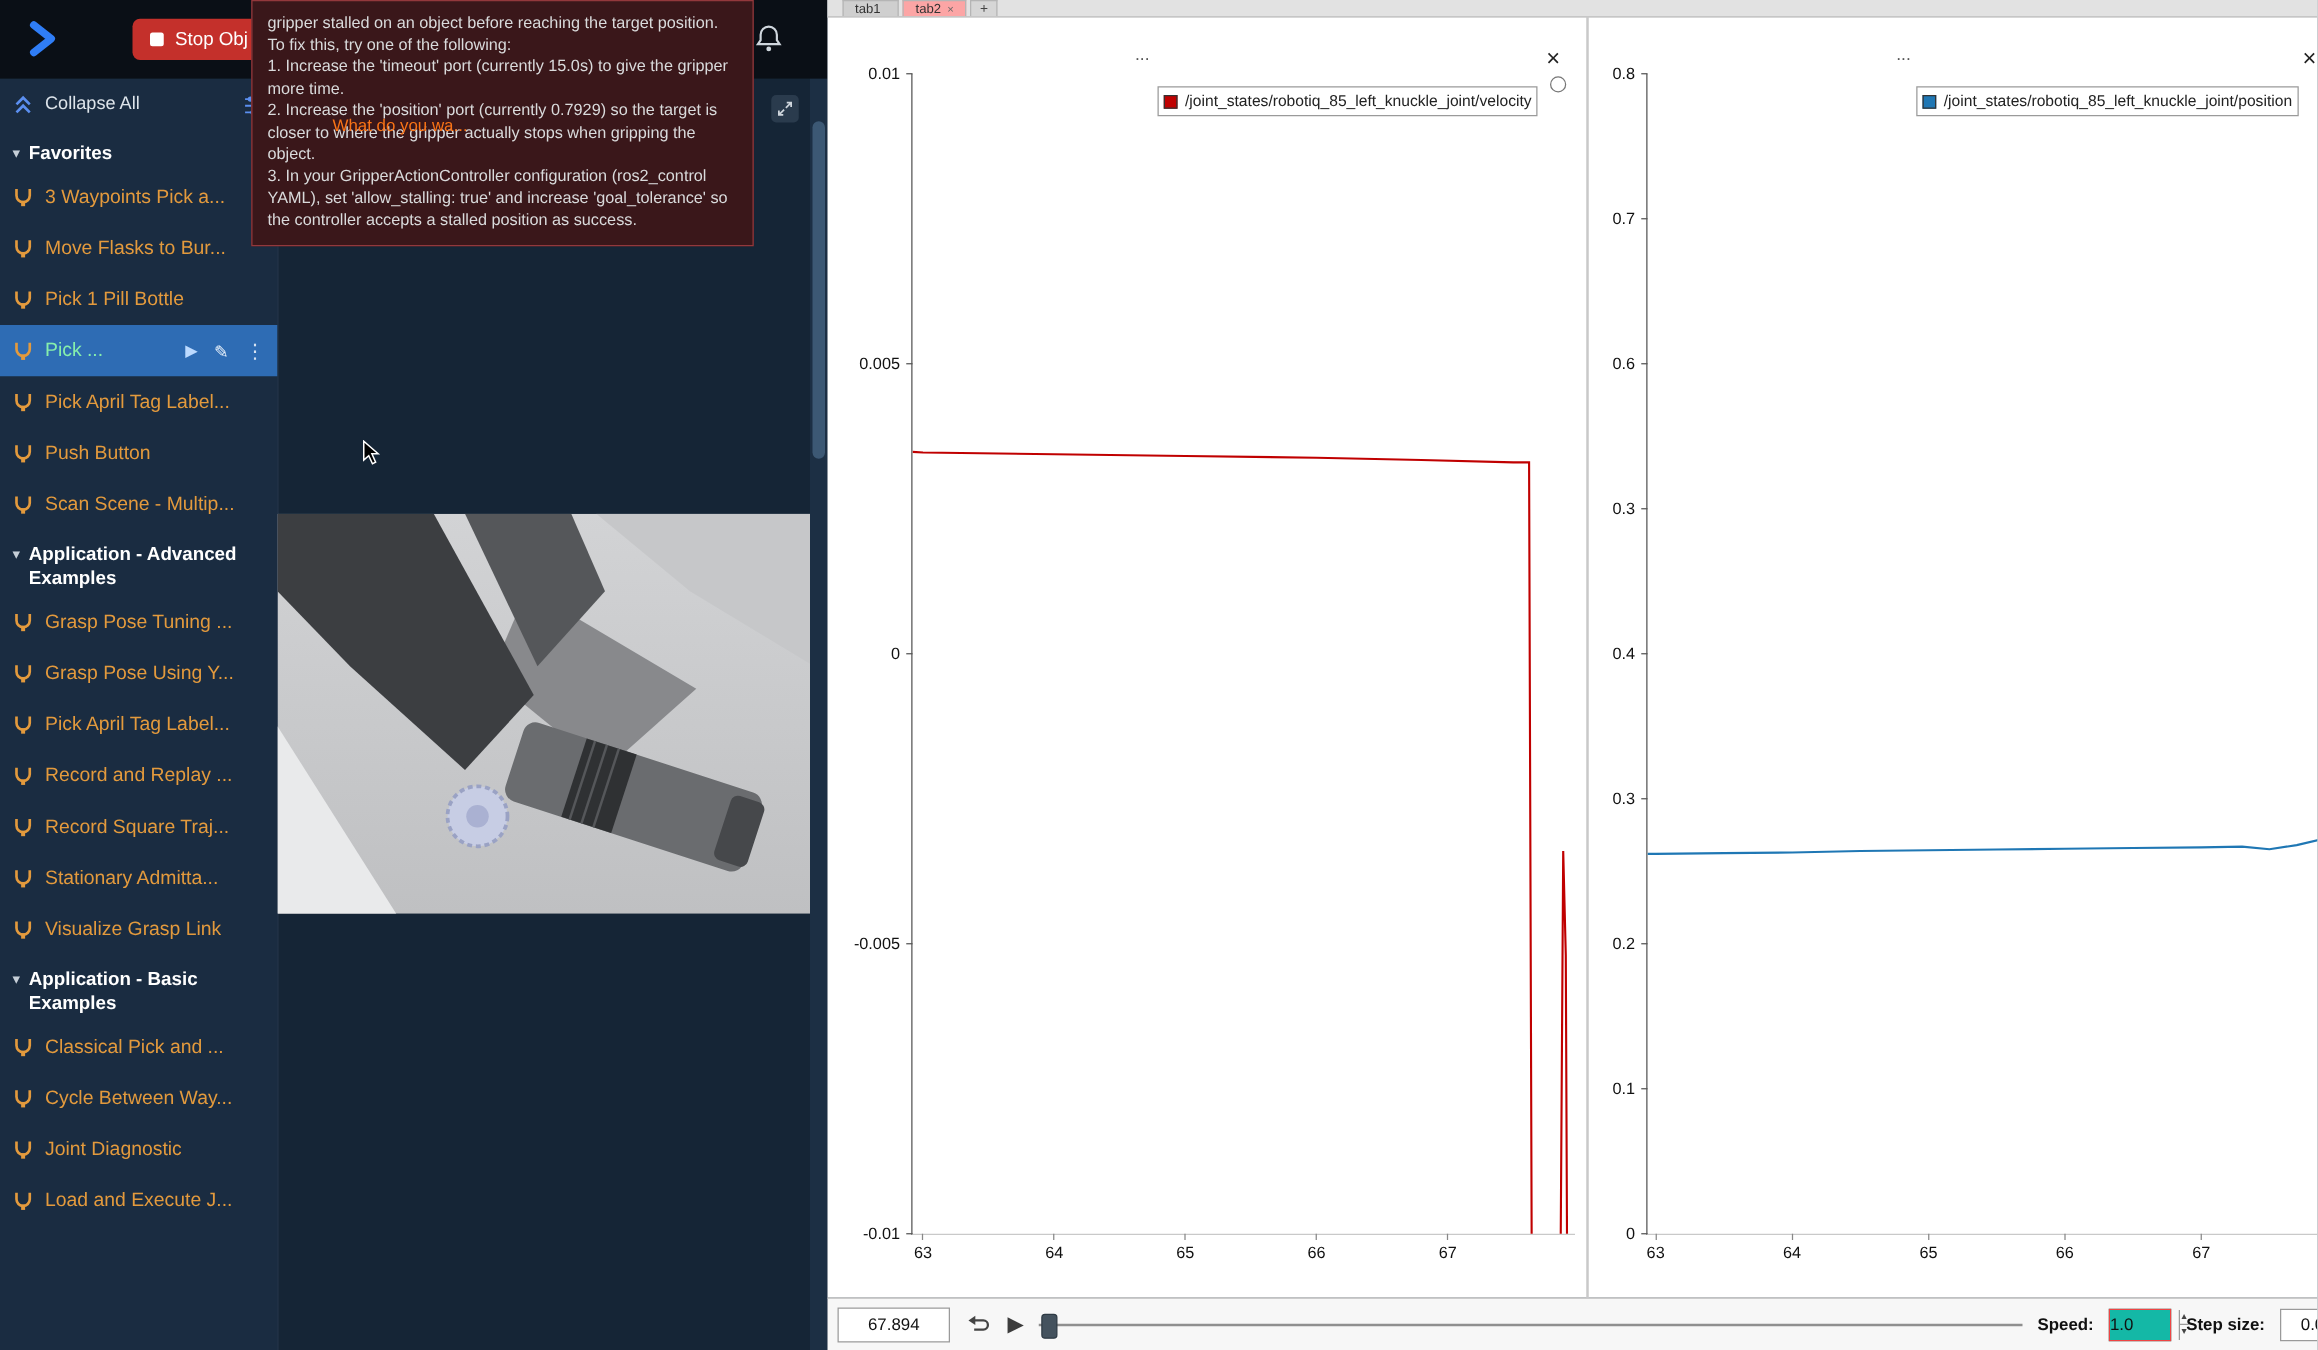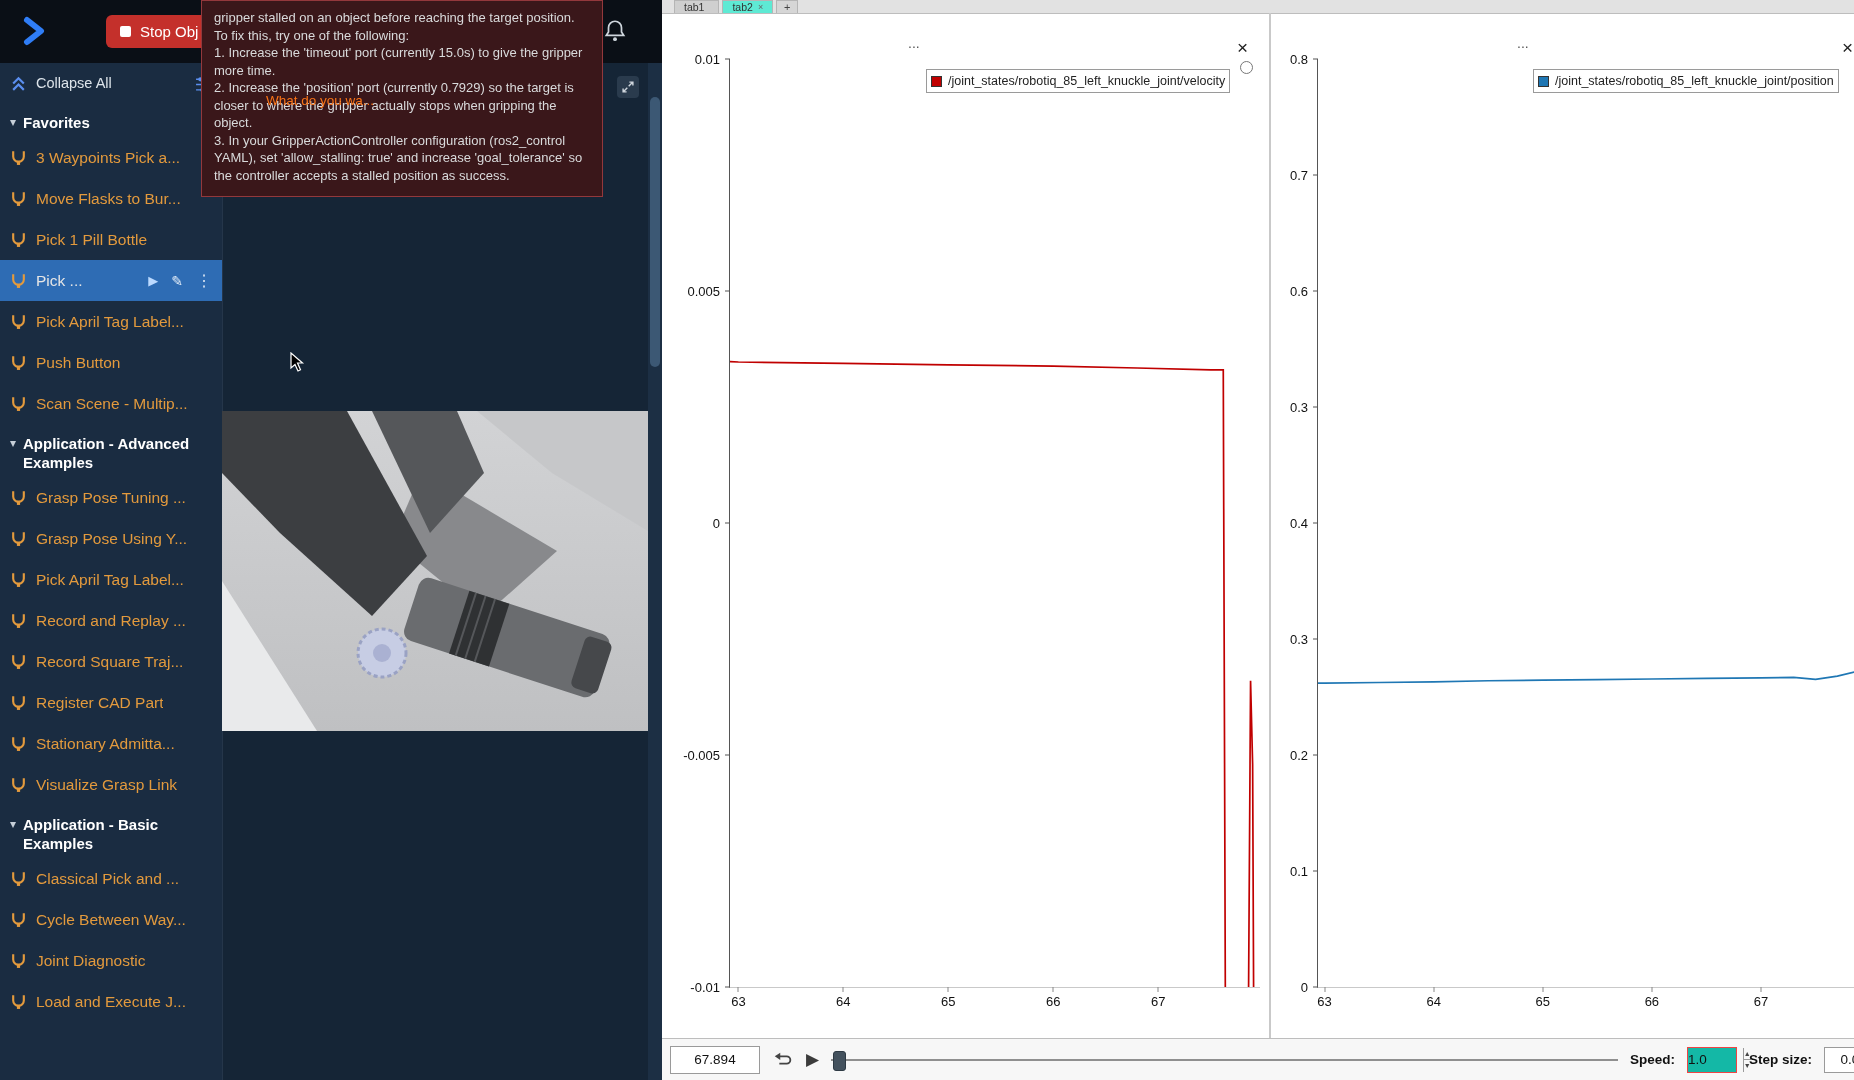--- a/index.html
+++ b/index.html
@@ -19,21 +19,21 @@
   .collapse-row{height:40px;display:flex;align-items:center;gap:9px;padding:0 10px;color:#dde4ea;font-size:14.5px;}
   .collapse-row .spacer{flex:1;}
   .section-header{display:flex;align-items:flex-start;gap:7px;padding:10px 10px 5px 10px;}
   .chev{color:#c6cfd8;font-size:12px;line-height:18px;}
   .section-title{color:#ffffff;font-weight:bold;font-size:15px;line-height:19px;}
   .item{height:41px;display:flex;align-items:center;gap:9px;padding:0 10px;cursor:pointer;}
   .item-icon{width:17px;height:17px;flex:0 0 17px;}
   .item-label{color:#e39a3d;font-size:15.5px;white-space:nowrap;overflow:hidden;}
   .item .actions{display:none;margin-left:auto;align-items:center;gap:13px;}
   .item.selected{background:#2e6cb4;}
-  .item.selected .item-label{color:#e5e5e5;}
+  .item.selected .item-label{color:#86efac;}
   .item.selected .actions{display:flex;}
   .act.play{color:#bcdaff;font-size:13px;}
   .act.edit{color:#e8f1fb;font-size:14px;}
   .act.kebab{color:#d7e3f2;font-size:16px;}
 
   .sidepanel-bg{position:absolute;left:223px;top:63px;width:425px;height:1017px;background:#152536;}
   .expand-btn{position:absolute;left:617px;top:76px;width:22px;height:22px;background:#2a3b4d;border-radius:4px;
     display:flex;align-items:center;justify-content:center;}
   .scrollbar{position:absolute;left:648px;top:63px;width:14px;height:1017px;background:#1c2f44;}
   .scroll-thumb{position:absolute;left:2px;top:34px;width:10px;height:270px;background:#3c5874;border-radius:5px;}
@@ -44,21 +44,21 @@
   .tooltip{position:absolute;left:201px;top:0;width:402px;box-sizing:border-box;padding:8px 12px 12px 12px;
     background:#3a171a;border:1px solid #93383c;color:#d9dadb;font-size:13px;line-height:17.5px;z-index:40;}
   .ghost-text{position:absolute;left:266px;top:93px;color:#f97316;font-size:13.5px;z-index:41;}
 
   
   .plot-panel{position:absolute;left:662px;top:0;width:1192px;height:1038px;background:#fff;}
   .tabbar{height:13px;background:#e2e2e2;border-bottom:1px solid #bdbdbd;display:flex;align-items:stretch;
     padding-left:12px;gap:3px;overflow:hidden;}
   .tab{display:flex;align-items:center;gap:5px;padding:0 9px;font-size:10.5px;color:#333;
     background:#cfcfcf;border:1px solid #b5b5b5;border-bottom:none;cursor:pointer;}
-  .tab.active{background:#5eead4;}
+  .tab.active{background:#fca5a5;}
   .tabx{color:#666;font-size:9px;}
   .tab-add{width:20px;display:flex;align-items:center;justify-content:center;font-size:11px;color:#444;
     background:#d6d6d6;border:1px solid #b5b5b5;border-bottom:none;cursor:pointer;}
 
   .charts{position:absolute;left:0;top:13px;width:1192px;height:1025px;}
   .chart{position:absolute;top:0;height:1025px;}
   .chart1{left:0;width:607px;}
   .chart2{left:607px;width:585px;border-left:2px solid #c9c9c9;box-sizing:border-box;}
   .chart-menu{position:absolute;left:246px;top:22px;color:#555;font-size:14px;cursor:pointer;}
   .chart-close{position:absolute;top:24px;color:#222;font-size:19px;cursor:pointer;}
@@ -252,27 +252,20 @@
           </div>
 
           <div class="item">
             <svg class="item-icon" viewBox="0 0 16 16">
               <path d="M3 2v5a5 5 0 0 0 10 0V2" fill="none" stroke="#e39a3d" stroke-width="2"></path>
               <rect x="6.5" y="11" width="3" height="4" fill="#e39a3d"></rect>
             </svg>
             <span class="item-label">Record Square Traj...</span>
           </div>
 
-          <div class="item">
-            <svg class="item-icon" viewBox="0 0 16 16">
-              <path d="M3 2v5a5 5 0 0 0 10 0V2" fill="none" stroke="#e39a3d" stroke-width="2"></path>
-              <rect x="6.5" y="11" width="3" height="4" fill="#e39a3d"></rect>
-            </svg>
-            <span class="item-label">Register CAD Part</span>
-          </div>
 
           <div class="item">
             <svg class="item-icon" viewBox="0 0 16 16">
               <path d="M3 2v5a5 5 0 0 0 10 0V2" fill="none" stroke="#e39a3d" stroke-width="2"></path>
               <rect x="6.5" y="11" width="3" height="4" fill="#e39a3d"></rect>
             </svg>
             <span class="item-label">Stationary Admitta...</span>
           </div>
 
           <div class="item">

